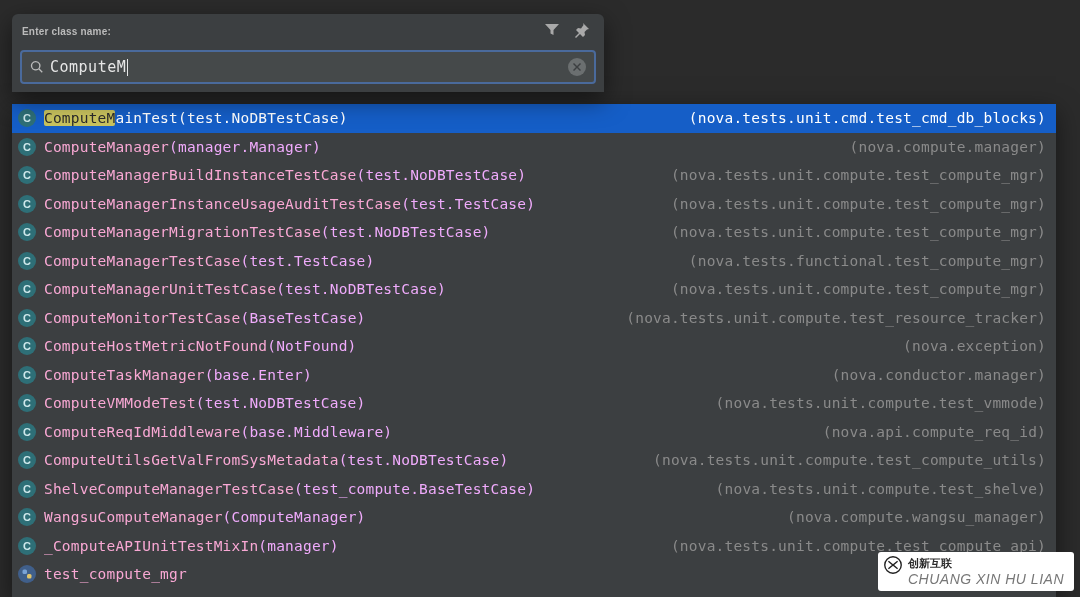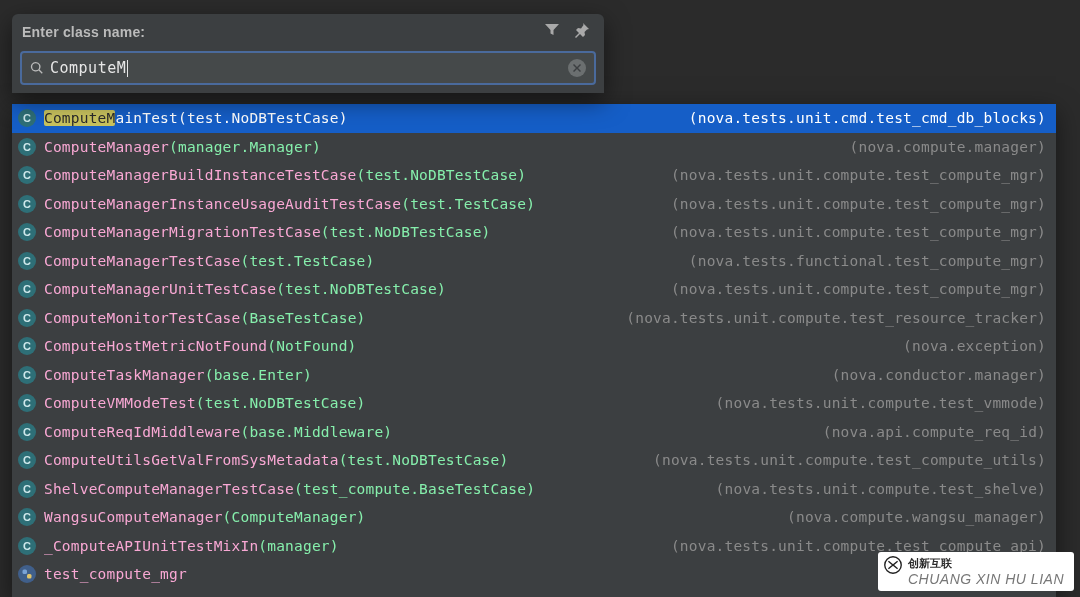--- a/index.html
+++ b/index.html
@@ -23,21 +23,21 @@
     background: #3c3f41;
     border-radius: 6px 6px 0 0;
     box-shadow: 0 8px 24px rgba(0,0,0,0.5);
     z-index: 10;
   }
   .dialog-header {
     display: flex; align-items: center; gap: 4px;
     padding: 8px 14px 10px 10px;
     color: #bbbbbb;
     font-family: "Lucida Grande", -apple-system, sans-serif;
-    font-size: 14px;
+    font-size: 10px;
   }
   .dialog-label { font-weight: 600; letter-spacing: 0.2px; }
   .checkbox-wrap { display: flex; align-items: center; gap: 6px; }
   .chk {
     width: 14px; height: 14px; border: 1px solid #6e6e6e;
     border-radius: 2px; background: #43494a;
   }
   .shortcut { color: #a9a9a9; margin-left: 2px; }
   .tool-icons { display: flex; gap: 14px; margin-left: auto; }
   .tool-icons svg { width: 16px; height: 16px; fill: #a9a9a9; }
@@ -92,21 +92,21 @@
     margin-right: 8px; flex: 0 0 auto;
     font-family: sans-serif;
   }
   .class-icon.py {
     background: #405f8a; color: #bcd4ef;
   }
   .cname { color: #f9a8d4; }
   .row.selected .cname { color: #fff; }
   .match-pre { background: #5a5823; color: #ffffff; border-radius: 2px; padding: 0 0; }
   .row.selected .match-pre { background: #c9c35e; color: #2b2b2b; }
-  .paren { color: #86efac; }
+  .paren { color: #f0abfc; }
   .row.selected .paren { color: #fff; }
   .spacer { flex: 1; }
   .loc { color: #8a8a8a; }
   .loc-paren { color: #8a8a8a; }
 
   .watermark {
     position: absolute; right: 6px; bottom: 6px;
     background: #fff; color: #2b2b2b;
     font-family: -apple-system, sans-serif; font-size: 11px;
     border-radius: 3px; padding: 4px 10px 4px 30px;

